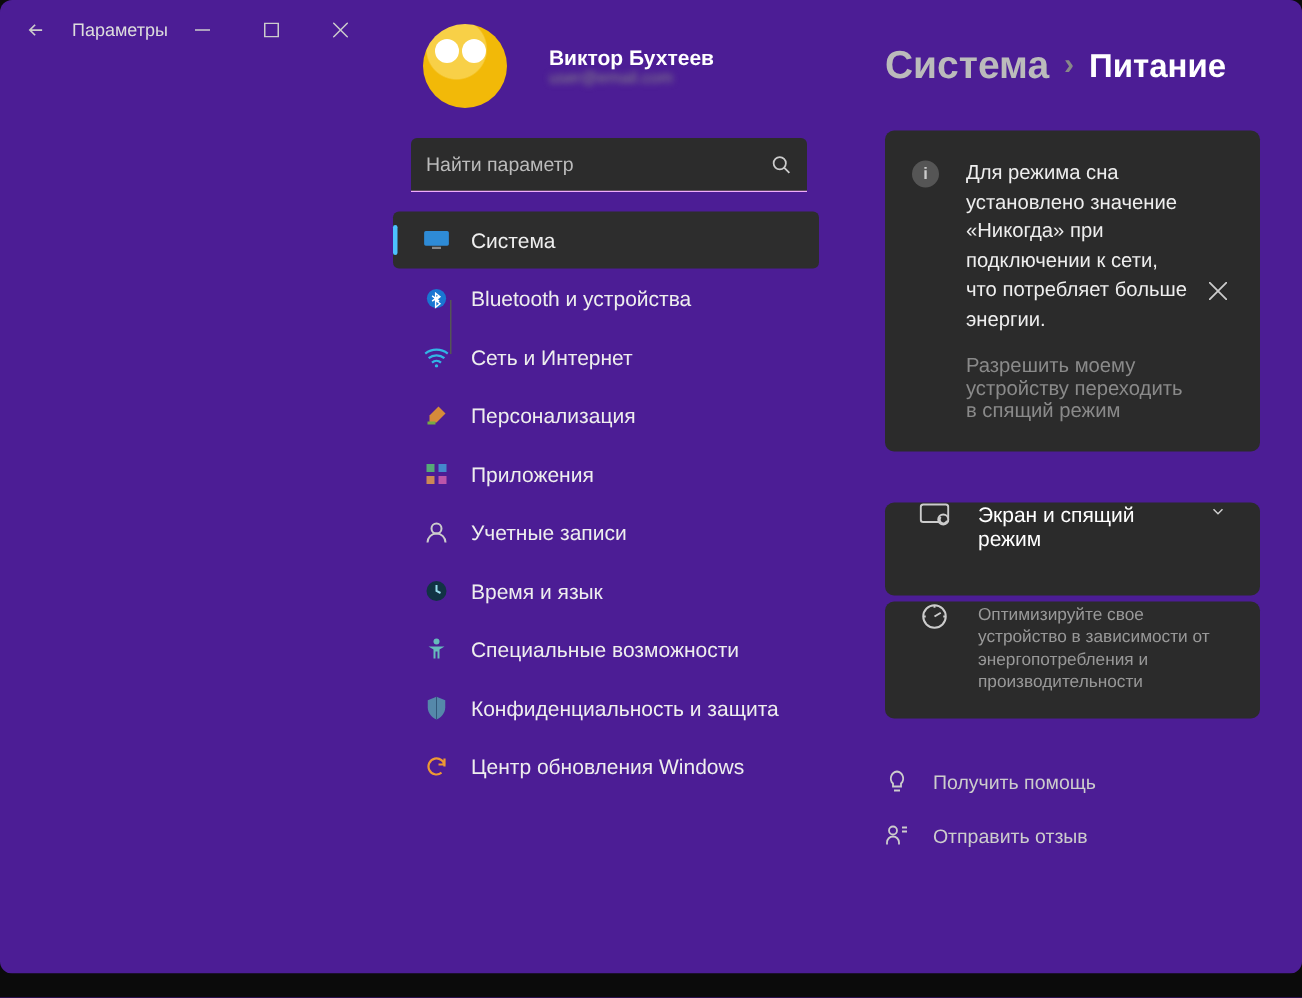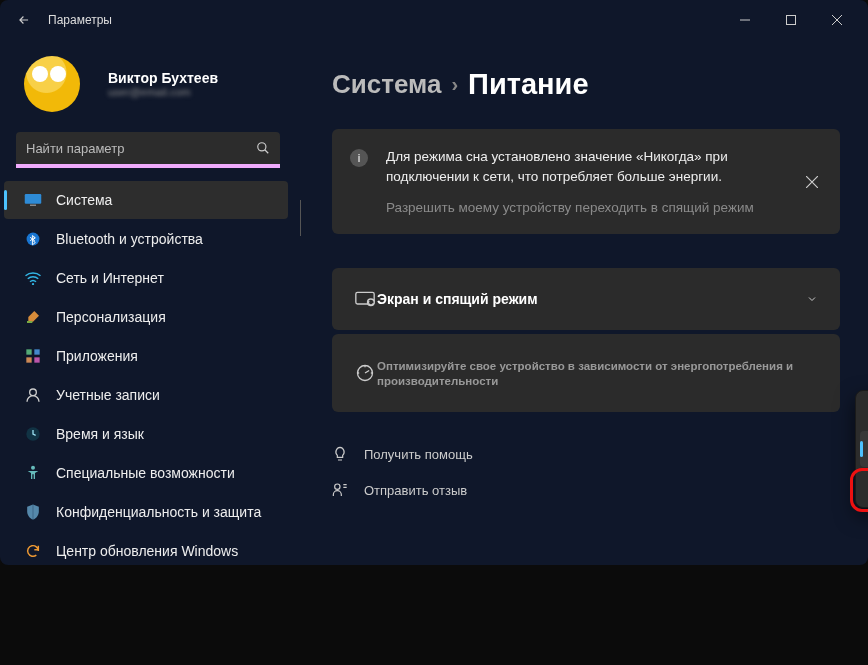--- a/index.html
+++ b/index.html
@@ -1,53 +1,53 @@
 <!DOCTYPE html>
 <html><head>
 <meta charset="utf-8">
 <style>
 * { margin:0; padding:0; box-sizing:border-box; font-family:"Segoe UI",Arial,sans-serif; }
 body { background:#0b0b0b; display:flex; justify-content:center; }
-.window { width:868px; height:565px; background:#0f172a; color:#fff; display:flex; flex-direction:column; overflow:hidden; border-radius:8px; position:relative; }
+.window { width:868px; height:649px; background:#4c1d95; color:#fff; display:flex; overflow:hidden; border-radius:8px; position:relative; }
 .titlebar { height:40px; display:flex; align-items:center; padding:0 8px; }
 .tb-back { width:32px; height:32px; display:flex; align-items:center; justify-content:center; border-radius:4px; font-size:14px; color:#ccc; }
 .tb-title { font-size:12px; color:#ddd; margin-left:8px; }
 .tb-spacer { flex:1; }
 .tb-btn { width:46px; height:32px; display:flex; align-items:center; justify-content:center; color:#ccc; font-size:10px; }
 .body { flex:1; display:flex; min-height:0; }
 .sidebar { width:300px; padding:0 4px 0 0; display:flex; flex-direction:column; }
 .profile { display:flex; align-items:center; gap:28px; padding:16px 16px 20px 24px; }
 .avatar { width:56px; height:56px; border-radius:50%; background:radial-gradient(circle at 40% 30%,#f8d047 0 38%,#f2b908 40% 100%); position:relative; overflow:hidden; }
 .avatar::after { content:""; position:absolute; left:8px; top:10px; width:16px; height:16px; border-radius:50%; background:#fff; box-shadow:18px 0 0 #fff; }
 .pname { font-size:14px; font-weight:600; }
 .pmail { font-size:11px; color:#888; filter:blur(2px); }
-.search { margin:0 16px 12px 16px; height:36px; background:#2c2c2c; border-bottom:4px solid #f0abfc; border-radius:4px 4px 0 0; display:flex; align-items:center; padding:0 10px; }
+.search { margin:0 16px 12px 16px; height:36px; background:#2c2c2c; border-bottom:1px solid #f0abfc; border-radius:4px 4px 0 0; display:flex; align-items:center; padding:0 10px; }
 .search input { flex:1; background:transparent; border:0; outline:0; color:#fff; font-size:13px; }
 .search input::placeholder { color:#bbb; }
 .search .sicon { color:#ccc; font-size:14px; }
 .nav { flex:1; overflow:auto; padding:0 0 10px 0; }
 .nav-item { display:flex; align-items:center; gap:14px; height:38px; padding:0 12px 0 20px; margin:1px 8px 1px 4px; border-radius:4px; font-size:14px; color:#eee; position:relative; }
 .nav-item.active { background:#2d2d2d; }
 .nav-item.active::before { content:""; position:absolute; left:0; top:9px; width:3px; height:20px; background:#4cc2ff; border-radius:2px; }
 .nicon { width:18px; height:18px; display:flex; align-items:center; justify-content:center; font-size:14px; }
 .sep { position:absolute; left:300px; top:200px; width:1px; height:36px; background:#555; }
 
 .content { flex:1; padding:10px 28px 0 32px; overflow:visible; position:relative; }
 .crumbs { display:flex; align-items:center; gap:10px; margin:18px 0 28px 0; }
 .crumb-root { font-size:26px; color:#bbb; font-weight:600; }
 .crumb-sep { font-size:20px; color:#888; font-weight:600; }
-.crumb-leaf { font-size:29px; font-weight:600; }
+.crumb-leaf { font-size:22px; font-weight:600; }
 
 .banner { background:#2b2b2b; border-radius:6px; padding:18px 48px 18px 54px; position:relative; margin-bottom:34px; }
 .banner .binfo { position:absolute; left:18px; top:20px; width:18px; height:18px; border-radius:50%; background:#555; color:#ccc; display:flex; align-items:center; justify-content:center; font-size:11px; font-weight:700; }
 .banner p { font-size:13.5px; line-height:1.45; color:#eee; }
 .banner a { display:inline-block; margin-top:14px; font-size:13.5px; color:#8a8a8a; }
 .banner .bx { position:absolute; right:14px; top:50%; transform:translateY(-50%); width:28px; height:28px; display:flex; align-items:center; justify-content:center; color:#ccc; font-size:12px; }
 
-.card { background:#2b2b2b; border-radius:6px; height:62px; display:flex; align-items:center; padding:0 22px; gap:1px; margin-bottom:4px;font-weight:bold; }
+.card { background:#2b2b2b; border-radius:6px; height:62px; display:flex; padding:0 22px; gap:18px; margin-bottom:4px; }
 .card .cicon { width:22px; display:flex; justify-content:center; color:#ccc; font-size:16px; }
 .card .ctext { flex:1; }
 .card .ctitle { font-size:14px; }
 .card .csub { font-size:11.5px; color:#999; line-height:1.3; margin-top:2px; }
 .card .chev { color:#ccc; font-size:12px; }
 .card.power { height:78px; overflow:hidden; }
 
 .dropdown { position:absolute; left:555px; top:350px; width:283px; background:#2c2c2c; border:1px solid #1a1a1a; border-radius:8px; padding:4px; box-shadow:0 8px 20px rgba(0,0,0,.6); z-index:5; }
 .dd-item { height:36px; display:flex; align-items:center; padding:0 14px; font-size:13px; color:#eee; border-radius:4px; }
 .dd-item.sel { background:#383838; position:relative; }

